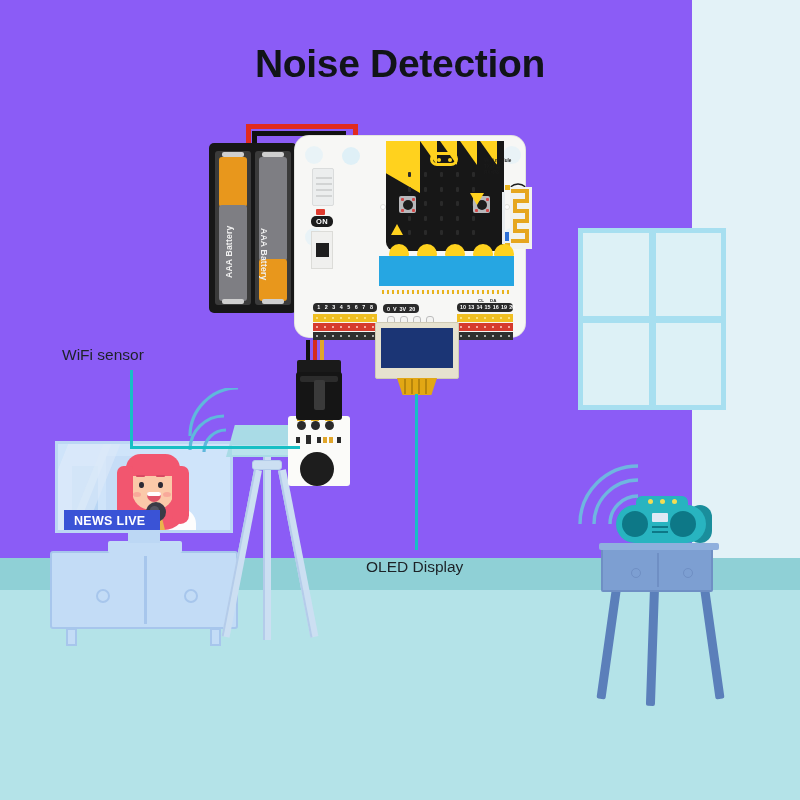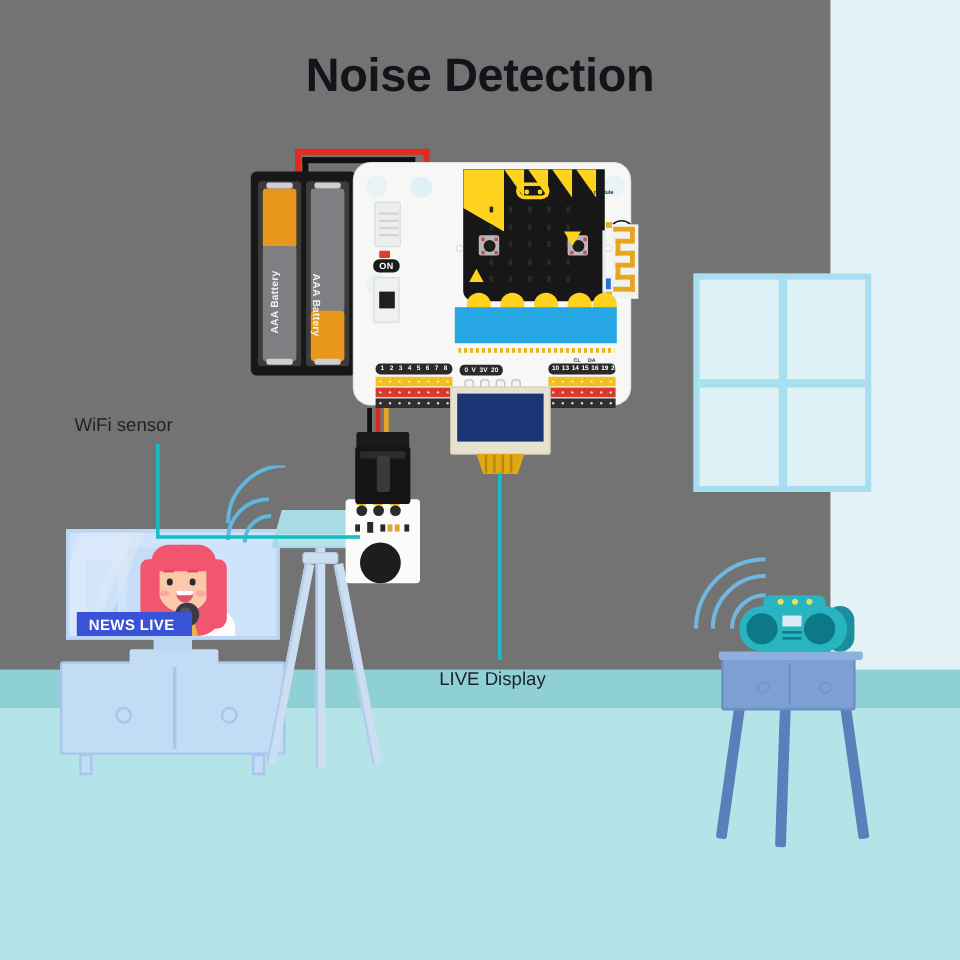--- a/index.html
+++ b/index.html
@@ -3,21 +3,21 @@
 <meta charset="utf-8">
 <title>Noise Detection</title>
 <style>
   html,body{margin:0;padding:0;}
   body{
     width:800px;height:800px;
     font-family:"Liberation Sans", sans-serif;
     background:#e3f2f7;
     overflow:hidden;
   }
-  #scene{position:relative;width:692px;height:800px;background:#737373;}
+  #scene{position:relative;width:692px;height:800px;background:#8b5cf6;}
 
   
   .band-mid{position:absolute;left:0;top:558px;width:800px;height:32px;background:#8fd0d6;}
   .band-floor{position:absolute;left:0;top:590px;width:800px;height:210px;background:#b4e3e8;}
 
   
   .title{
     position:absolute;left:0;top:42px;width:800px;text-align:center;
     font-size:39px;font-weight:bold;color:#111418;letter-spacing:-0.3px;
   }
@@ -570,15 +570,15 @@
   <div class="oled-pin" style="left:404px;"></div>
   <div class="oled-pin" style="left:411px;"></div>
   <div class="oled-pin" style="left:418px;"></div>
   <div class="oled-pin" style="left:425px;"></div>
 
   <div class="leader" style="left:130px;top:370px;width:2.6px;height:78px;"></div>
   <div class="leader" style="left:130px;top:446px;width:170px;height:2.6px;"></div>
   <div class="callout lbl-noise">WiFi sensor</div>
 
   <div class="leader" style="left:415px;top:394px;width:2.6px;height:156px;"></div>
-  <div class="callout lbl-oled">LIVE Display</div>
+  <div class="callout lbl-oled">OLED Display</div>
 
 </div>
 
 </body></html>

